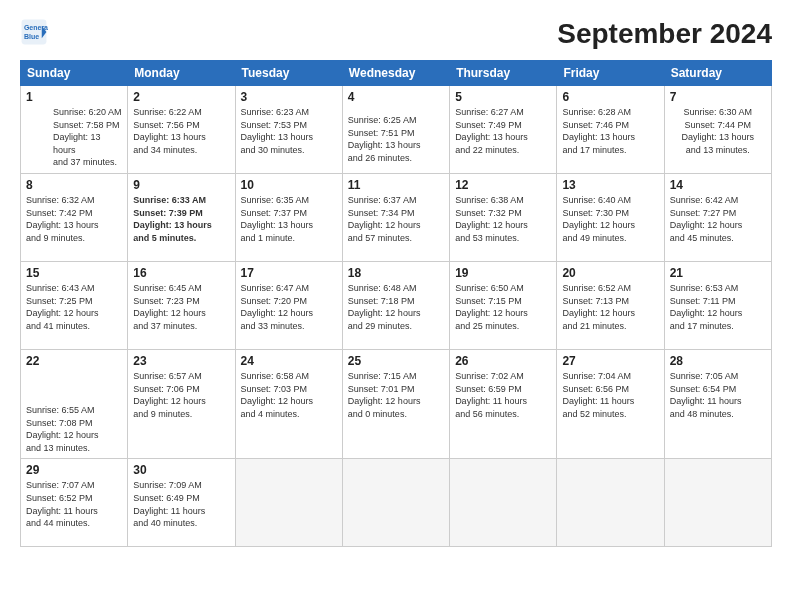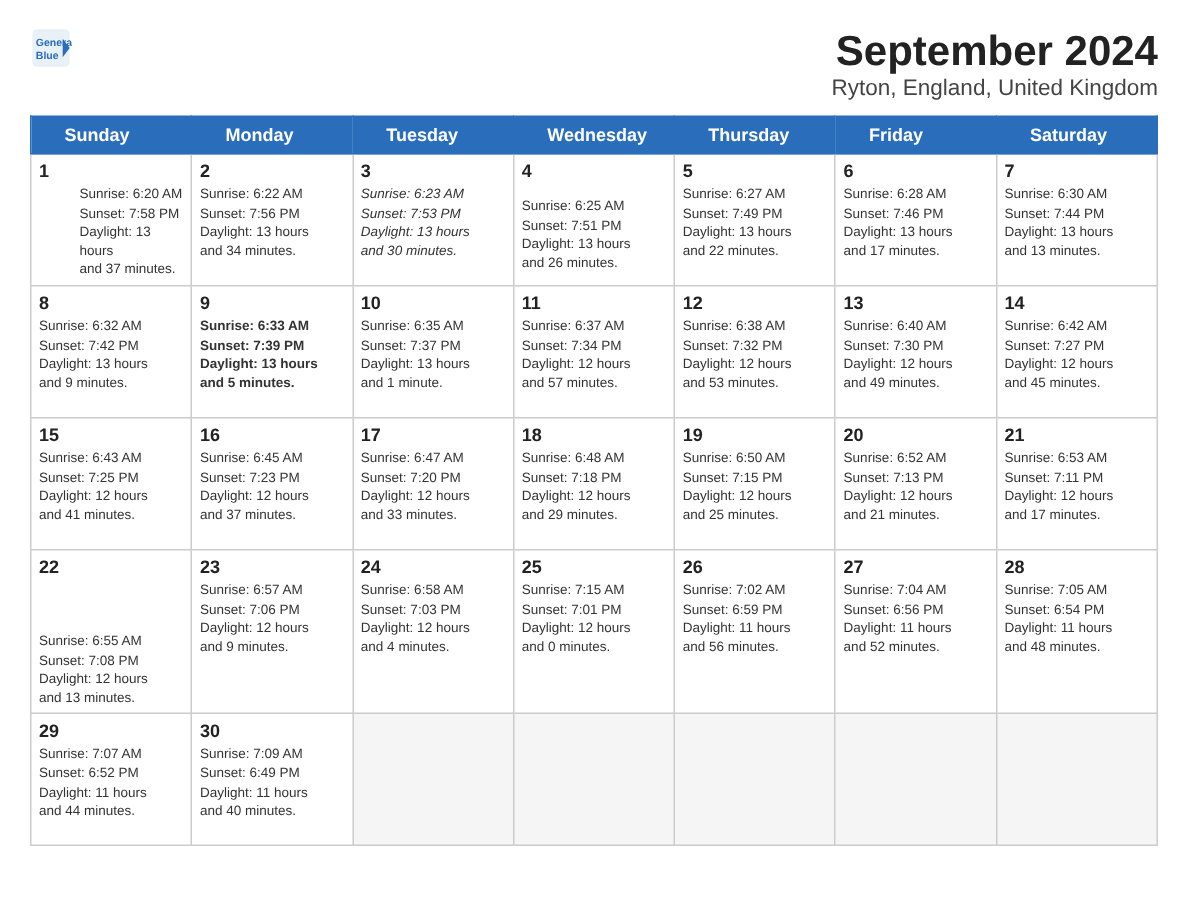--- a/index.html
+++ b/index.html
@@ -47,21 +47,21 @@
     .calendar {
       width: 100%;
       border-collapse: collapse;
       table-layout: fixed;
     }
     .calendar th {
       background: #2a6ebb;
       color: #fff;
       font-size: 12px;
       font-weight: bold;
-      padding: 5px 22px;
+      padding: 5px 6px;
       text-align: left;
       border: 1px solid #2a6ebb;
     }
     .calendar td {
       border: 1px solid #ccc;
       vertical-align: top;
       padding: 4px 5px;
       font-size: 9.5px;
       color: #333;
       height: 88px;
@@ -91,21 +91,20 @@
     <div class="logo">
       <svg class="logo-icon" viewBox="0 0 36 36">
         <rect x="2" y="2" width="32" height="32" rx="4" fill="#e8f0f8"></rect>
         <text x="5" y="16" font-size="9" font-weight="bold" fill="#2a6ebb">General</text>
         <text x="5" y="27" font-size="9" font-weight="bold" fill="#2a6ebb">Blue</text>
         <polygon points="28,10 34,18 28,26" fill="#2a6ebb"></polygon>
       </svg>
     </div>
     <div class="title-block">
       <h1>September 2024</h1>
-      <h2>Ryton, England, United Kingdom</h2>
     </div>
   </div>
 
   <table class="calendar">
     <thead>
       <tr>
         <th>Sunday</th>
         <th>Monday</th>
         <th>Tuesday</th>
         <th>Wednesday</th>
@@ -125,21 +124,21 @@
           </td>
           <td>
             <span class="day-num">2</span>
             <div class="day-detail" style="white-space: pre-line;">Sunrise: 6:22 AM
 Sunset: 7:56 PM
 Daylight: 13 hours
 and 34 minutes.</div>
           </td>
           <td>
             <span class="day-num">3</span>
-            <div class="day-detail" style="white-space: pre-line; font-style: italic;">Sunrise: 6:23 AM
+            <div class="day-detail" style="white-space: pre-line;">Sunrise: 6:23 AM
 Sunset: 7:53 PM
 Daylight: 13 hours
 and 30 minutes.</div>
           </td>
           <td>
             <span class="day-num">4</span>
             <div class="day-detail" style="white-space: pre-line; margin-top: 10px;">Sunrise: 6:25 AM
 Sunset: 7:51 PM
 Daylight: 13 hours
 and 26 minutes.</div>
@@ -153,21 +152,21 @@
           </td>
           <td>
             <span class="day-num">6</span>
             <div class="day-detail" style="white-space: pre-line;">Sunrise: 6:28 AM
 Sunset: 7:46 PM
 Daylight: 13 hours
 and 17 minutes.</div>
           </td>
           <td>
             <span class="day-num">7</span>
-            <div class="day-detail" style="white-space: pre-line;">Sunrise: 6:30 AM
+            <div class="day-detail" style="white-space: pre-line; text-align: center;">Sunrise: 6:30 AM
 Sunset: 7:44 PM
 Daylight: 13 hours
 and 13 minutes.</div>
           </td>
         </tr>
         <tr>
           <td>
             <span class="day-num">8</span>
             <div class="day-detail" style="white-space: pre-line;">Sunrise: 6:32 AM
 Sunset: 7:42 PM

